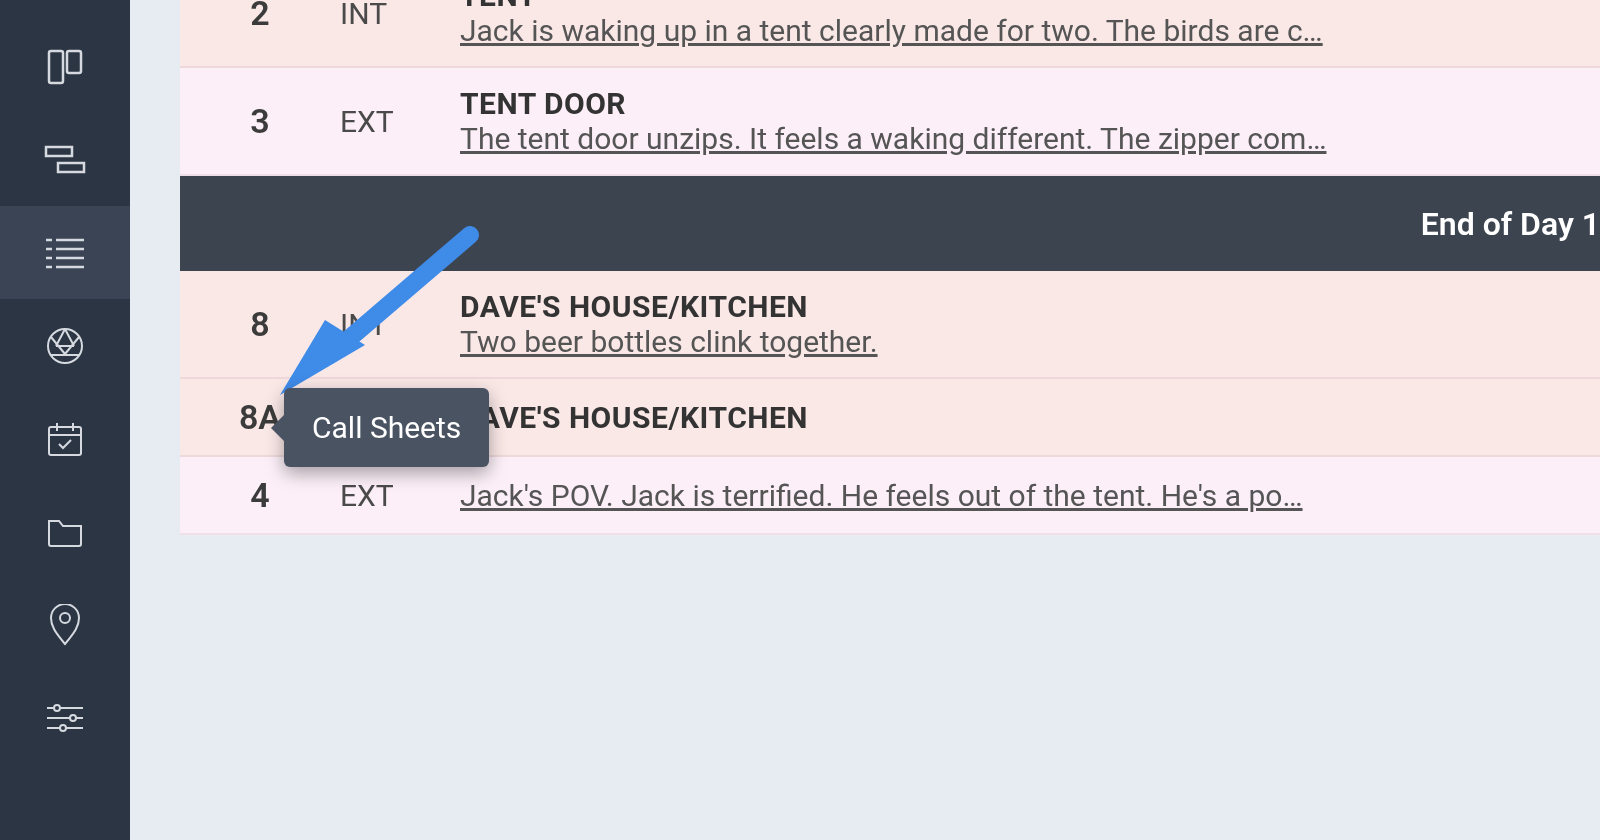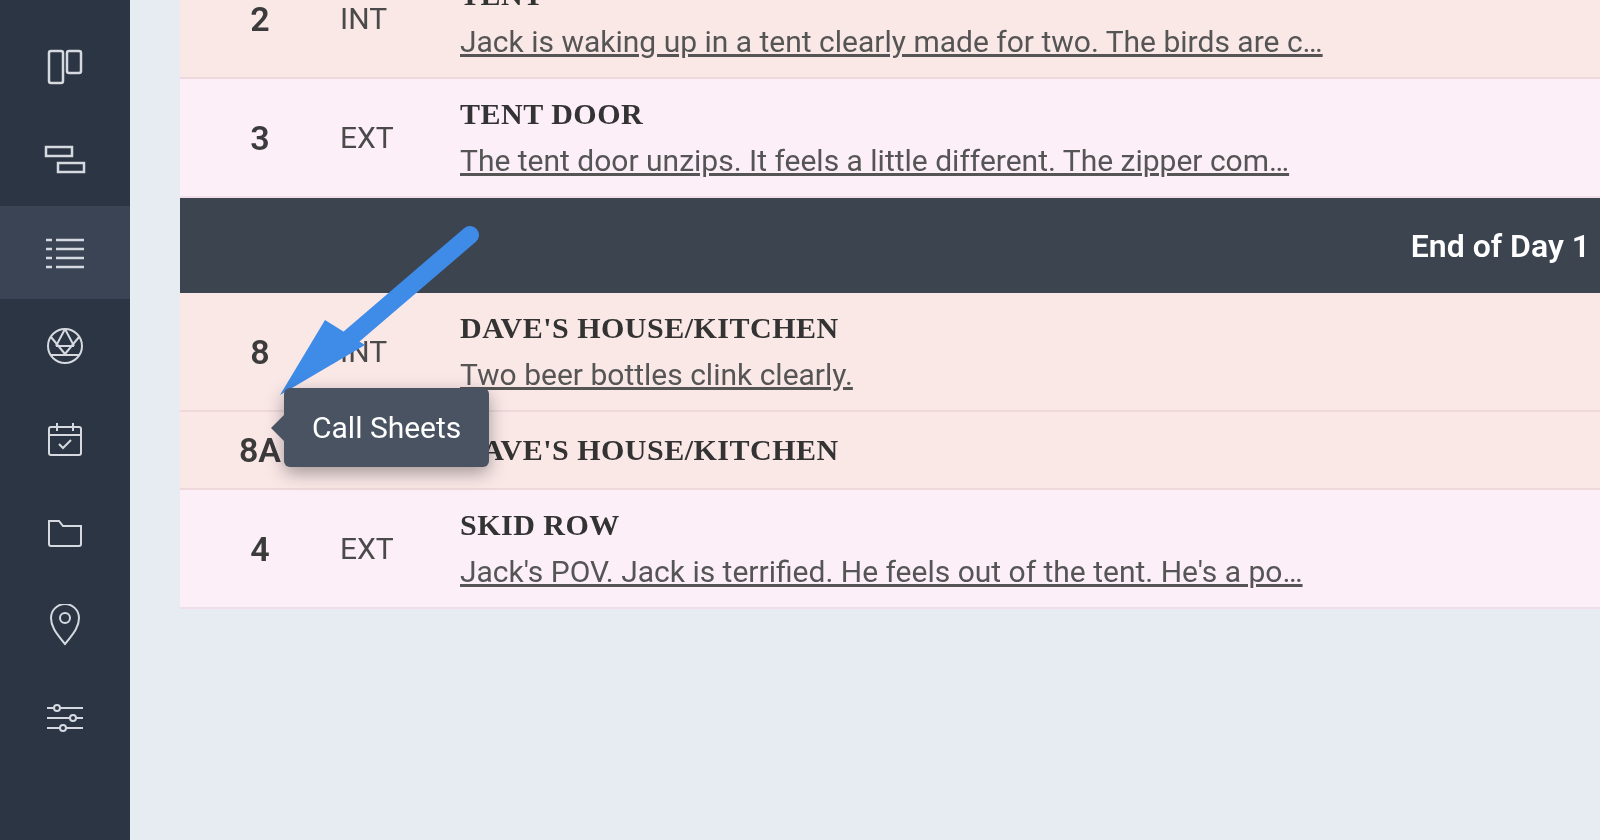--- a/index.html
+++ b/index.html
@@ -61,41 +61,39 @@
     color: #4a4a4a;
   }
   .scene-row .text {
     flex: 1;
   }
   .scene-row .title {
     font-size: 30px;
     font-weight: 700;
     color: #333;
     letter-spacing: 0.5px;
-    font-family: Liberation Serif, serif;
   }
   .scene-row .desc {
     font-size: 30px;
     color: #555;
     text-decoration: underline;
-    margin-top: 12px;
+    margin-top: 0;
   }
   .bg-pink-dark { background: #fae8e7; }
   .bg-pink-light { background: #fceff7; }
 
   .daybreak {
     background: #3c444f;
     color: #fff;
     font-size: 32px;
     font-weight: 600;
     height: 95px;
     display: flex;
     align-items: center;
     justify-content: flex-end;
-    padding-right: 10px;
     white-space: nowrap;
     overflow: hidden;
   }
 
   
   .tooltip {
     position: absolute;
     left: 154px;
     top: 388px;
     background: #4a5362;
@@ -215,46 +213,45 @@
         <div class="text">
           <div class="title">TENT</div>
           <div class="desc">Jack is waking up in a tent clearly made for two. The birds are c…</div>
         </div>
       </div>
       <div class="scene-row bg-pink-light">
         <div class="num">3</div>
         <div class="type">EXT</div>
         <div class="text">
           <div class="title">TENT DOOR</div>
-          <div class="desc">The tent door unzips. It feels a little different. The zipper com…</div>
+          <div class="desc">The tent door unzips. It feels a waking different. The zipper com…</div>
         </div>
       </div>
       <div class="daybreak">
         <span>End of Day 1</span>
       </div>
       <div class="scene-row bg-pink-dark">
         <div class="num">8</div>
         <div class="type">INT</div>
         <div class="text">
           <div class="title">DAVE'S HOUSE/KITCHEN</div>
-          <div class="desc">Two beer bottles clink clearly.</div>
+          <div class="desc">Two beer bottles clink together.</div>
         </div>
       </div>
       <div class="scene-row bg-pink-dark">
         <div class="num">8A</div>
         <div class="type">INT</div>
         <div class="text">
           <div class="title">DAVE'S HOUSE/KITCHEN</div>
         </div>
       </div>
       <div class="scene-row bg-pink-light">
         <div class="num">4</div>
         <div class="type">EXT</div>
         <div class="text">
-          <div class="title">SKID ROW</div>
           <div class="desc">Jack's POV. Jack is terrified. He feels out of the tent. He's a po…</div>
         </div>
       </div>
     </div>
 
   <svg class="arrow" width="220" height="200" viewBox="0 0 220 200">
     <defs></defs>
     <line x1="200" y1="10" x2="60" y2="130" stroke="#3f8be8" stroke-width="18" stroke-linecap="round"></line>
     <polygon points="10,170 95,120 55,95" fill="#3f8be8"></polygon>
   </svg>

